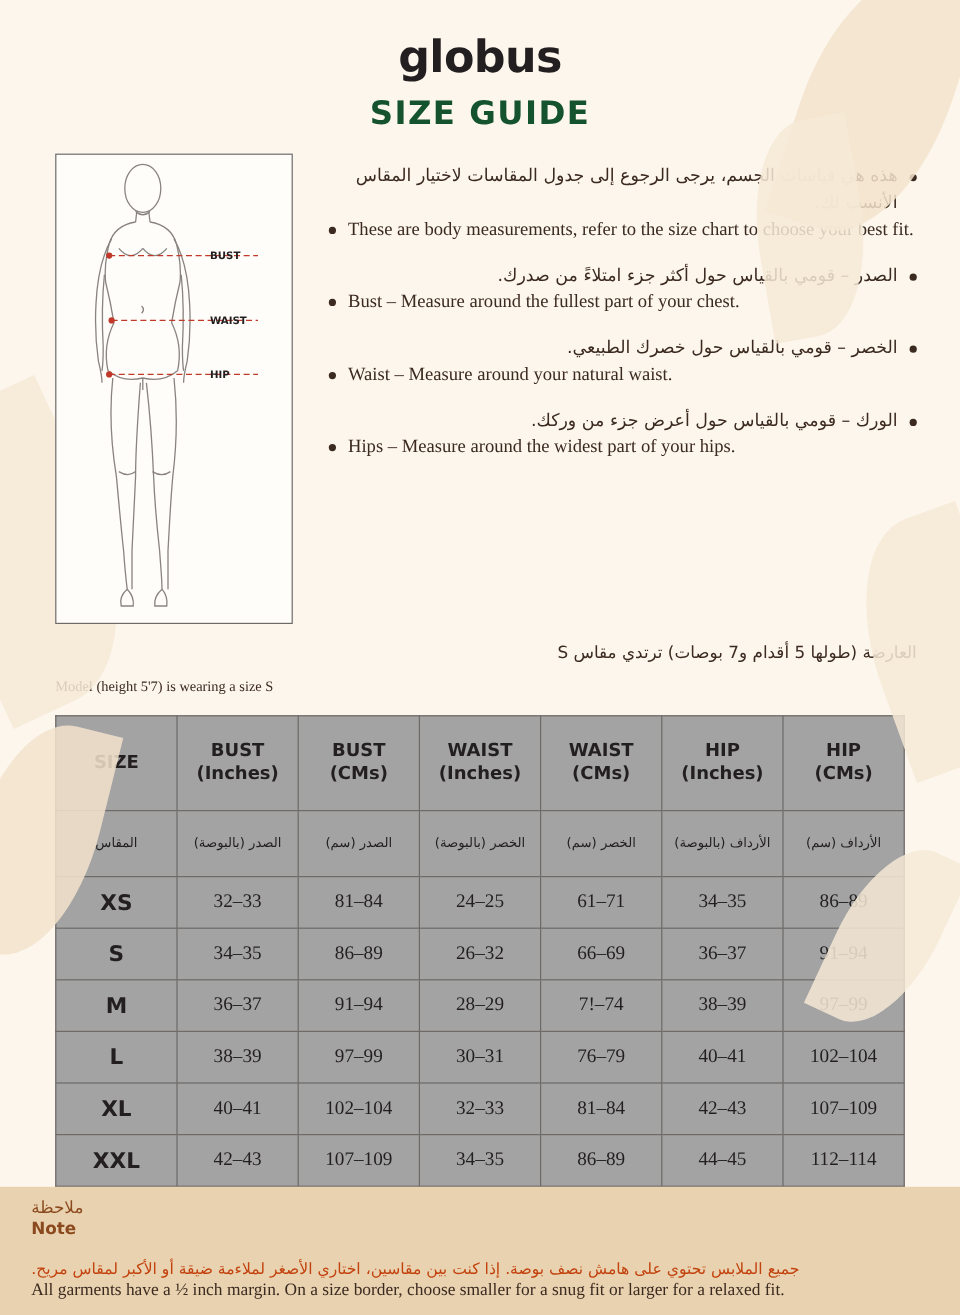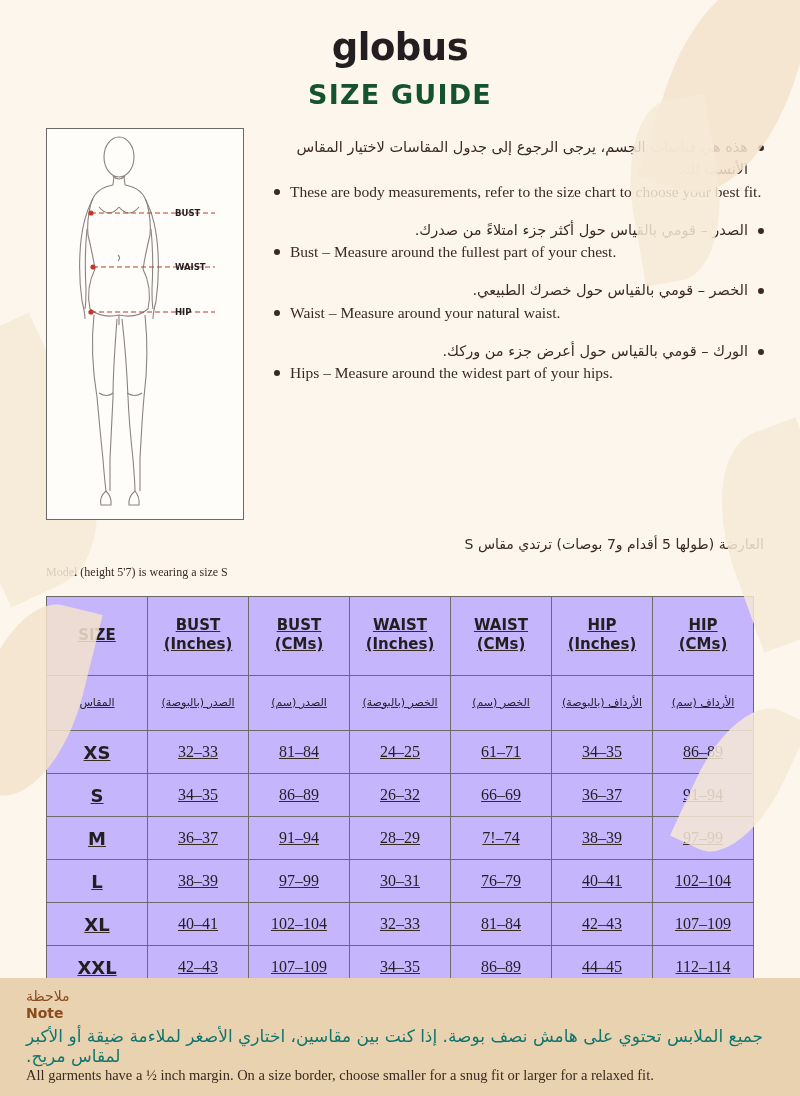--- a/index.html
+++ b/index.html
@@ -124,23 +124,22 @@
   }
 
   
   .table-wrap {
     padding: 0 46px;
     margin-top: 16px;
   }
   table.size-table {
     border-collapse: collapse;
     width: 100%;
-    background: #c4b5fd;
+    background: #a3a3a3;
     table-layout: fixed;
-    text-decoration: underline;
   }
   table.size-table td, table.size-table th {
     border: 1px solid #6d6a67;
     text-align: center;
     vertical-align: middle;
   }
   table.size-table th.head-en {
     font-family: "DejaVu Sans", sans-serif;
     font-weight: bold;
     font-size: 15px;
@@ -188,24 +187,24 @@
   }
   .footer .en-title {
     font-family: "DejaVu Sans", sans-serif;
     font-weight: bold;
     font-size: 14px;
     color: #8b4a1e;
     margin-top: 1px;
   }
   .footer .ar-body {
     font-family: "DejaVu Sans", sans-serif;
-    font-size: 17px;
+    font-size: 13px;
     direction: rtl;
-    margin-top: 5px;
-    color: #0f766e;
+    margin-top: 19px;
+    color: #c2410c;
   }
   .footer .en-body {
     font-size: 14.5px;
     margin-top: 1px;
     color: #3b2a20;
   }
 
   .fig-label {
     font-family: "DejaVu Sans", sans-serif;
     font-size: 8.5px;

